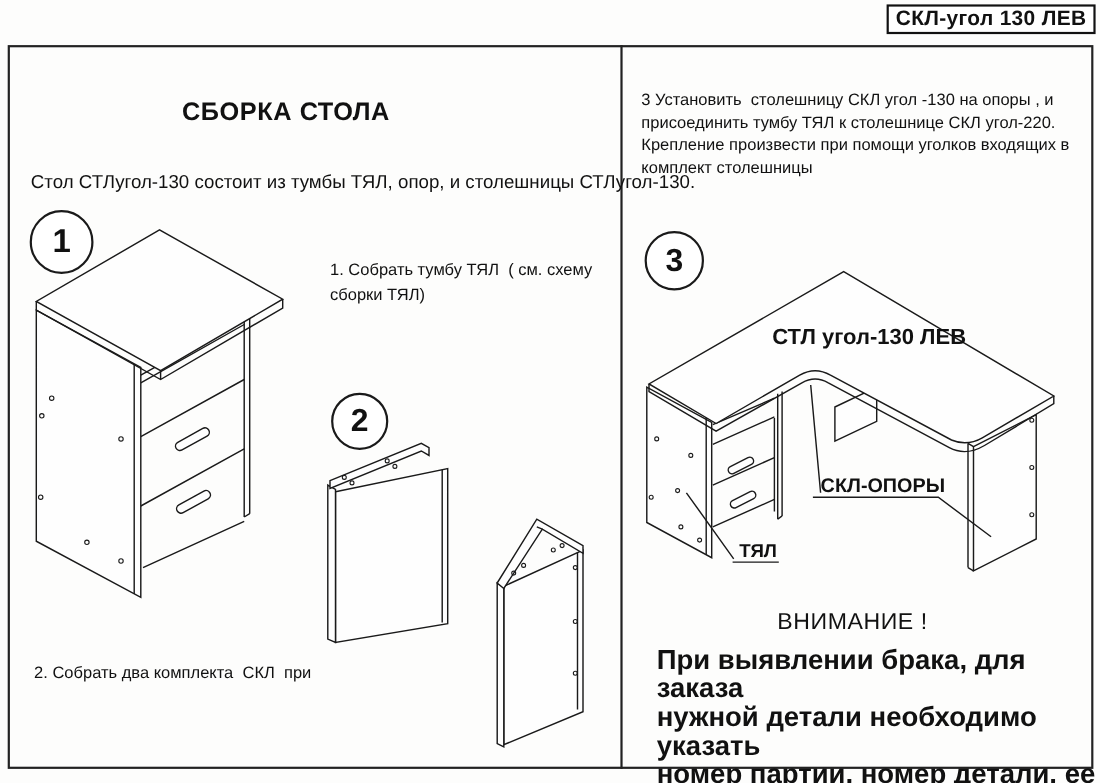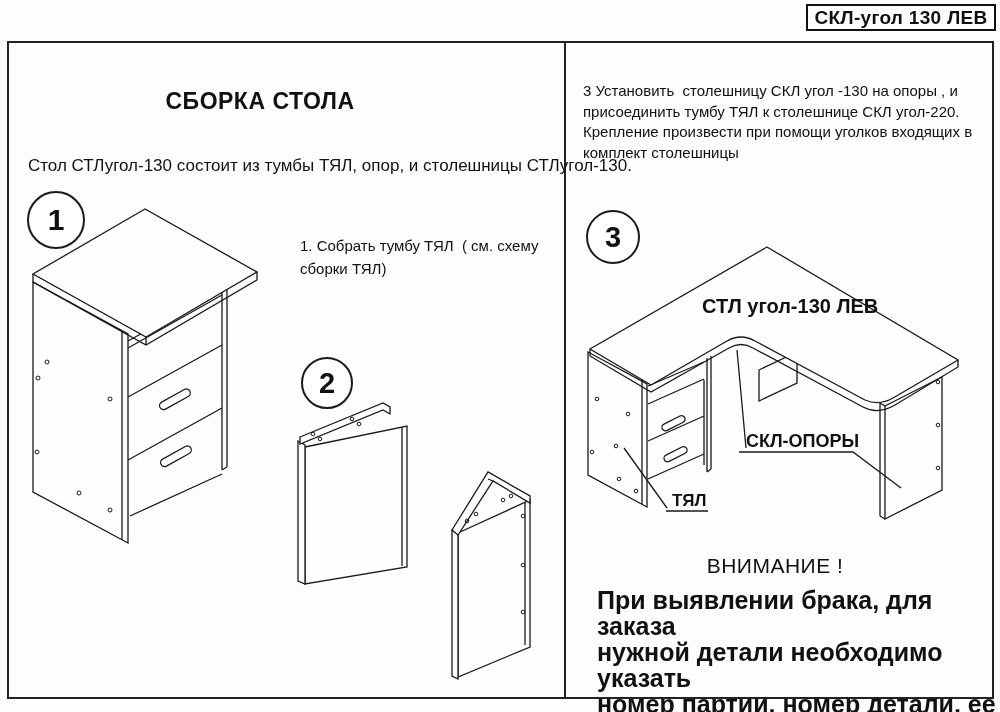--- a/index.html
+++ b/index.html
@@ -121,20 +121,21 @@
         <circle class="hole" cx="476" cy="514" r="1.8"></circle>
       <circle class="hole" cx="503" cy="500" r="1.8"></circle>
         <circle class="hole" cx="511" cy="496" r="1.8"></circle>
       <circle class="hole" cx="523" cy="516" r="1.8"></circle>
         <circle class="hole" cx="523" cy="565" r="1.8"></circle>
       <circle class="hole" cx="523" cy="612" r="1.8"></circle>
     </g>
   </svg>
 
   <div class="abs steptext" style="left:31px;top:600px;">
+    <div class="pre">2. Собрать два комплекта  СКЛ  при</div>
   </div>
 
   <div class="abs step3-text">
     <div class="pre">3 Установить  столешницу СКЛ угол -130 на опоры , и</div>
     <div class="pre">присоединить тумбу ТЯЛ к столешнице СКЛ угол-220.</div>
     <div class="pre">Крепление произвести при помощи уголков входящих в</div>
     <div class="pre">комплект столешницы</div>
   </div>
 
   <div class="abs num-circle" id="circle-3">

